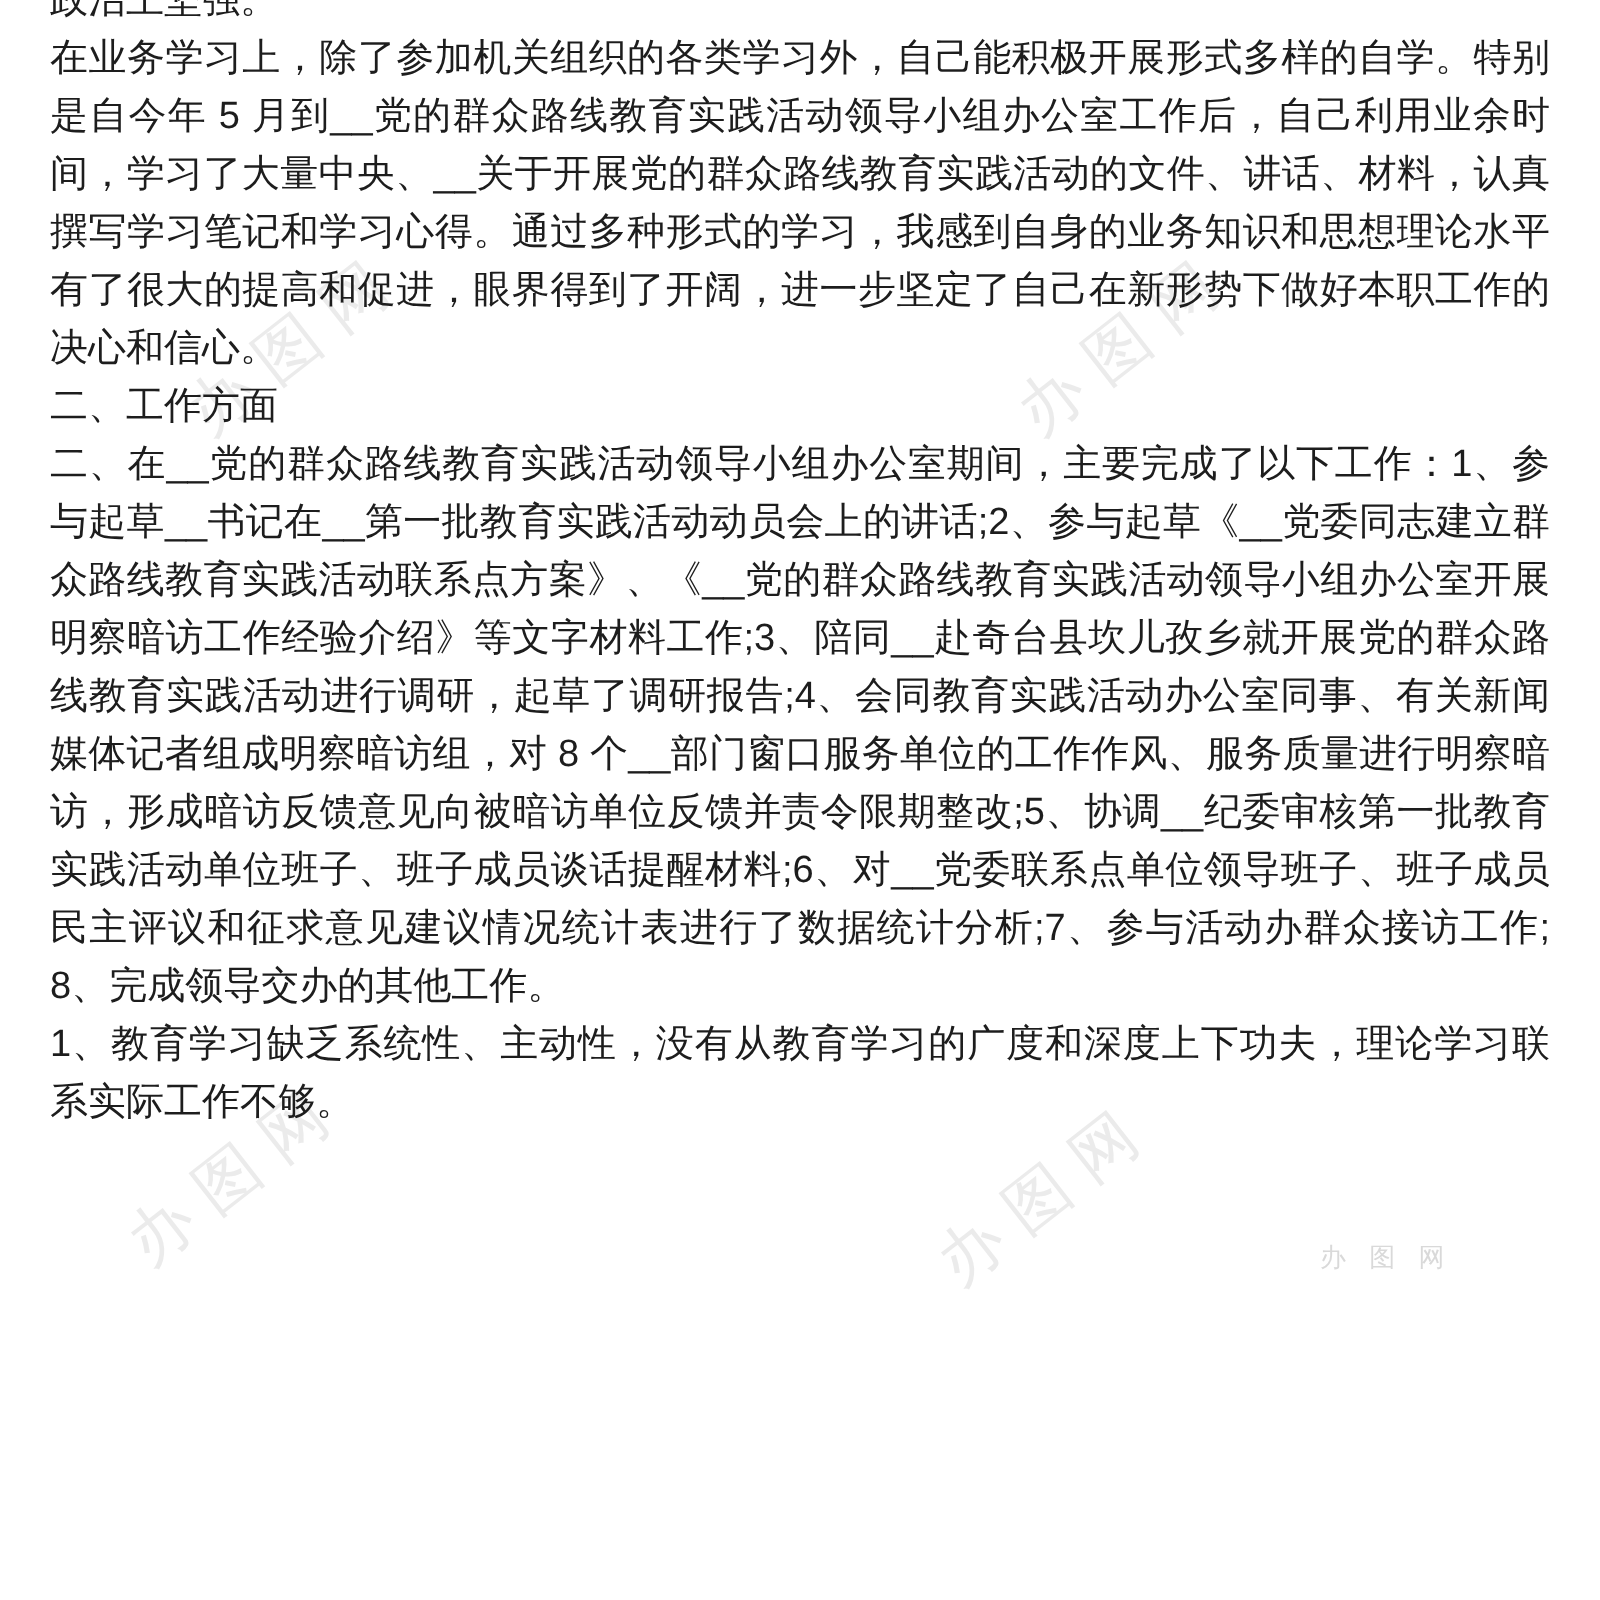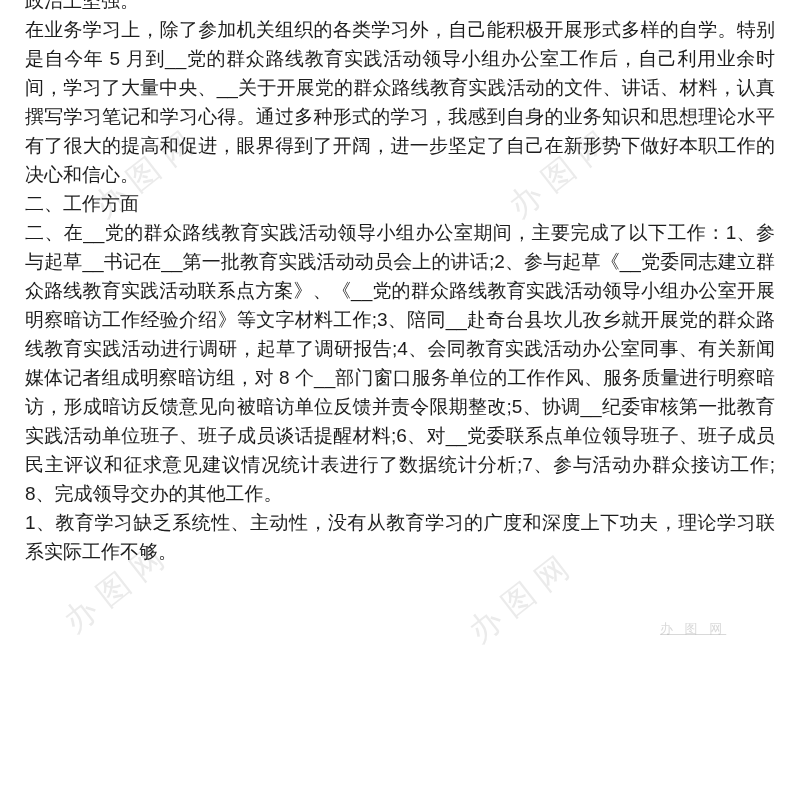--- a/index.html
+++ b/index.html
@@ -29,21 +29,20 @@
     letter-spacing: 10px;
     color: rgba(130, 130, 130, 0.16);
     white-space: nowrap;
   }
   .wm-small {
     position: absolute;
     font-size: 13px;
     letter-spacing: 4px;
     color: rgba(130, 130, 130, 0.30);
     white-space: nowrap;
-    text-decoration: underline;
   }
   .content {
     position: absolute;
     left: 25px;
     right: 25px;
     top: -14px;
     z-index: 1;
     font-size: 19px;
     line-height: 29px;
     text-align: justify;

